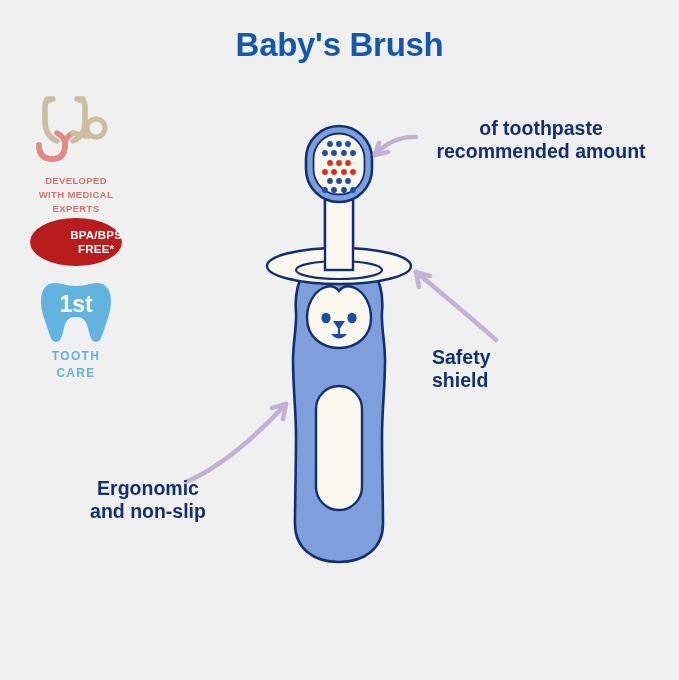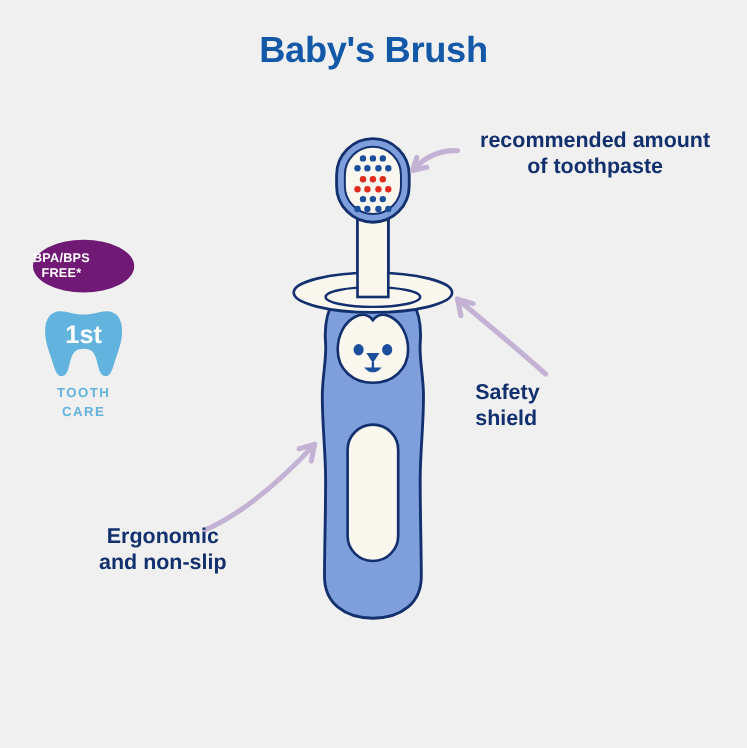--- a/index.html
+++ b/index.html
@@ -46,24 +46,24 @@
     line-height: 1.45;
     letter-spacing: 0.35px;
   }
   #medical-caption { color: #d1746e; margin-top: 6px; }
   #tooth-caption   { color: #62b3de; margin-top: 0; letter-spacing: 1.3px; font-size: 12px; }
 
   .oval-badge {
     width: 92px;
     height: 48px;
     border-radius: 50%;
-    background: #701a75;
+    background: #b91c1c;
     display: flex;
     align-items: center;
-    justify-content: flex-start;
+    justify-content: flex-end;
     margin: 0 auto;
   }
   .oval-badge-text {
     color: #ffffff;
     font-size: 11.5px;
     font-weight: bold;
     line-height: 1.22;
     text-align: center;
     letter-spacing: 0.2px;
   }
@@ -106,20 +106,43 @@
     pointer-events: none;
   }
 </style>
 </head>
 <body>
 
 <div id="stage">
 
   <div id="page-title">Baby's Brush</div>
 
+  <div class="badge-block" id="badge-medical">
+    <svg width="120" height="72" viewBox="0 0 120 72">
+
+      <path d="M34 8 q-5 0 -5 6 l0 16 q0 14 12 19" fill="none" stroke="#cdbda2" stroke-width="5.5" stroke-linecap="round"></path>
+      <path d="M64 8 q5 0 5 6 l0 16 q0 14 -12 19" fill="none" stroke="#cdbda2" stroke-width="5.5" stroke-linecap="round"></path>
+
+      <path d="M31 7 l6 0" stroke="#cdbda2" stroke-width="5.5" stroke-linecap="round"></path>
+      <path d="M61 7 l6 0" stroke="#cdbda2" stroke-width="5.5" stroke-linecap="round"></path>
+
+      <path d="M41 41 q8 4 8 12 q0 14 -13 14 q-13 0 -13 -14" fill="none" stroke="#e08a84" stroke-width="5.5" stroke-linecap="round"></path>
+      <path d="M57 41 q-8 4 -8 12" fill="none" stroke="#e08a84" stroke-width="5.5" stroke-linecap="round"></path>
+      <path d="M57 41 q10 3 16 3" fill="none" stroke="#cdbda2" stroke-width="5.5" stroke-linecap="round"></path>
+
+      <circle cx="80" cy="36" r="9" fill="none" stroke="#cdbda2" stroke-width="5"></circle>
+
+      <path d="M23 53 q0 14 13 14 q13 0 13 -14" fill="none" stroke="#e08a84" stroke-width="5.5" stroke-linecap="round"></path>
+    </svg>
+    <div class="badge-caption" id="medical-caption">
+      <div>DEVELOPED</div>
+      <div>WITH MEDICAL</div>
+      <div>EXPERTS</div>
+    </div>
+  </div>
 
   <div class="badge-block" id="badge-bpa">
     <div class="oval-badge">
       <div class="oval-badge-text">
         <div>BPA/BPS</div>
         <div>FREE*</div>
       </div>
     </div>
   </div>
 
@@ -225,22 +248,22 @@
     </g>
 
     <g>
       <path d="M186 482 Q232 462 286 404" fill="none" stroke="#c3b2d4" stroke-width="4.6" stroke-linecap="round"></path>
       <path d="M286 404 L272 408" fill="none" stroke="#c3b2d4" stroke-width="4.6" stroke-linecap="round"></path>
       <path d="M286 404 L283 419" fill="none" stroke="#c3b2d4" stroke-width="4.6" stroke-linecap="round"></path>
     </g>
   </svg>
 
   <div class="callout" id="callout-bristles">
+    <div>of toothpaste</div>
     <div>recommended amount</div>
-    <div>of toothpaste</div>
   </div>
 
   <div class="callout" id="callout-shield">
     <div>Safety</div>
     <div>shield</div>
   </div>
 
   <div class="callout" id="callout-ergonomic">
     <div>Ergonomic</div>
     <div>and non-slip</div>

